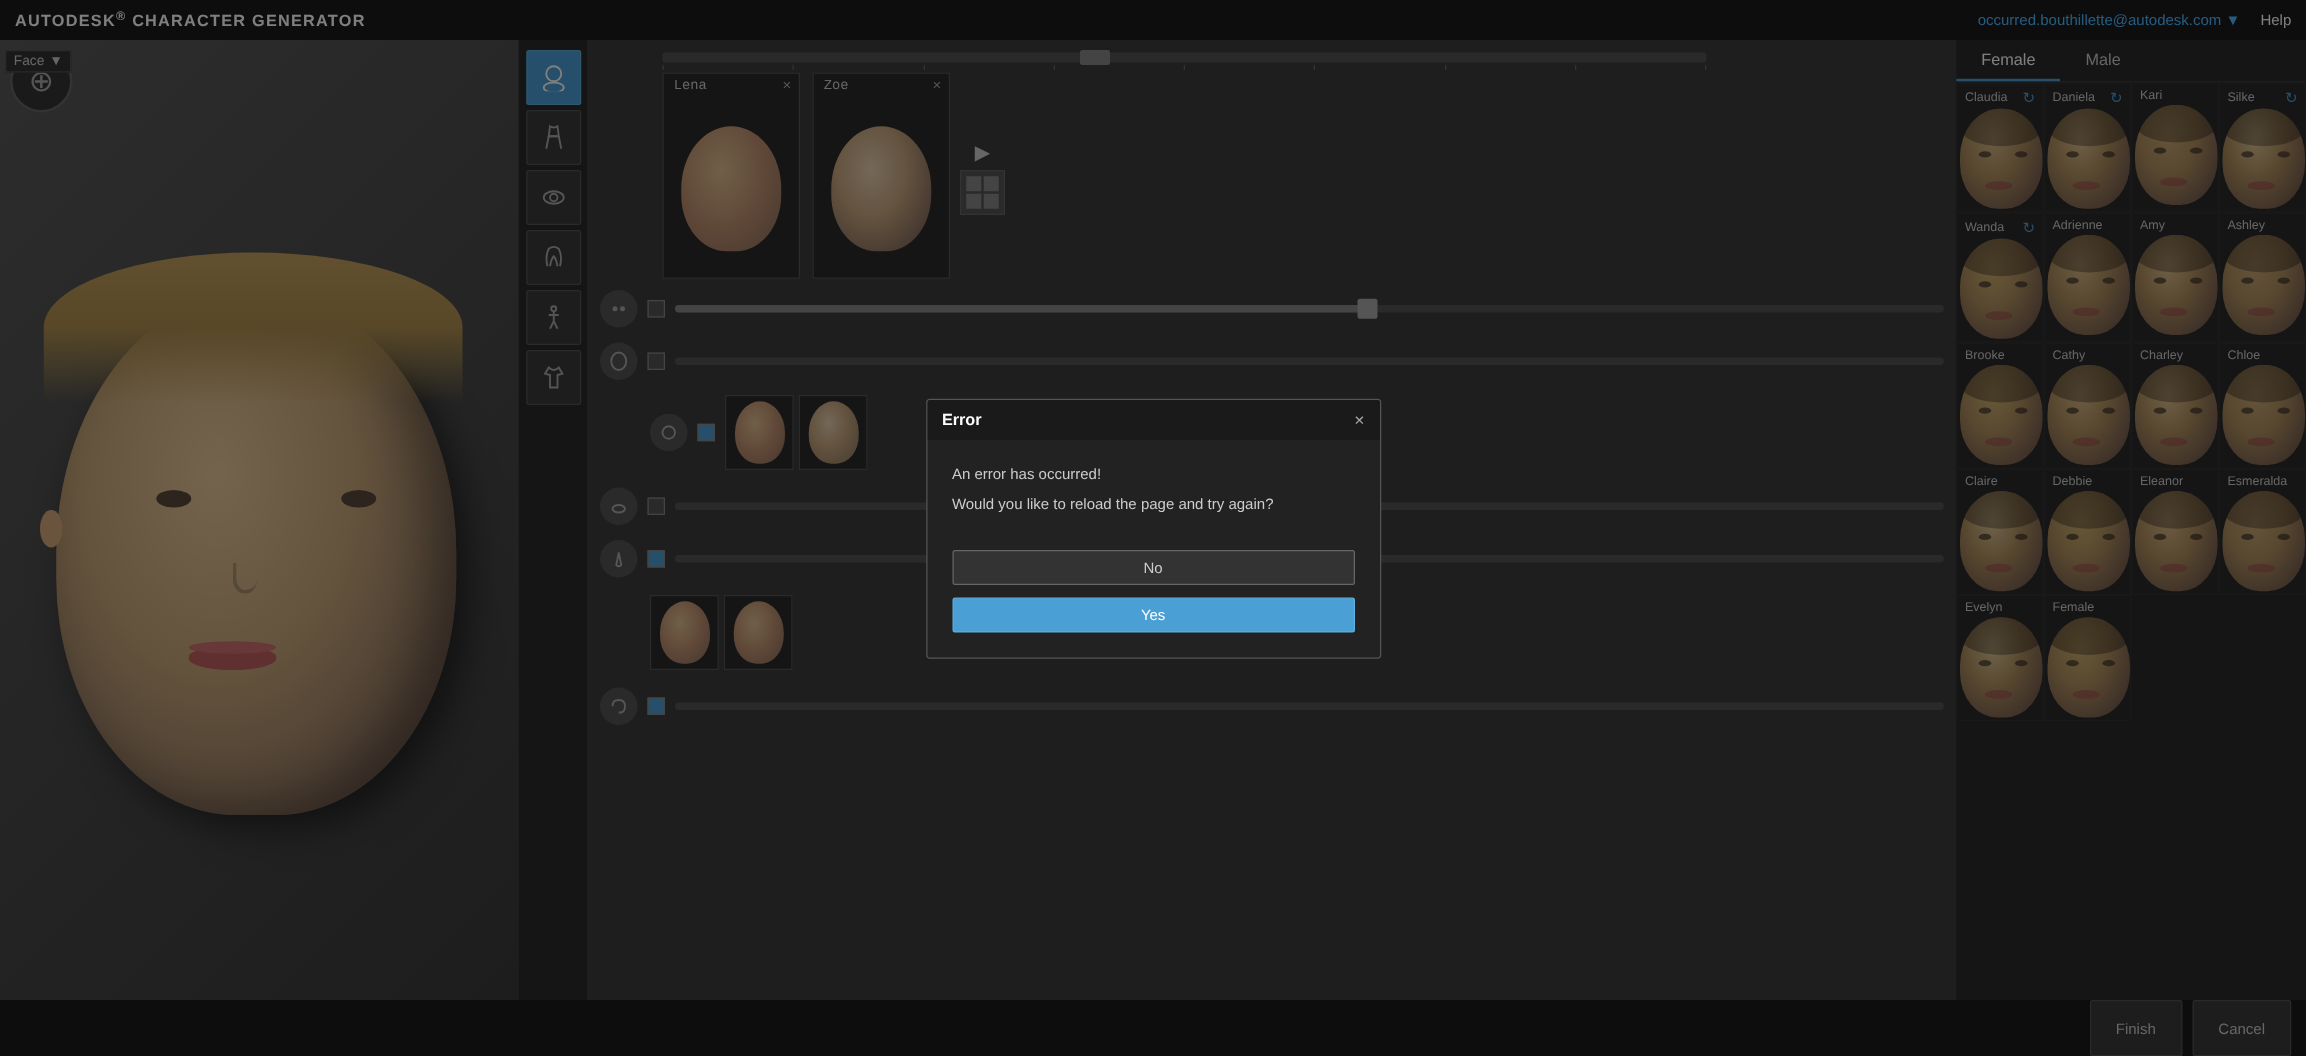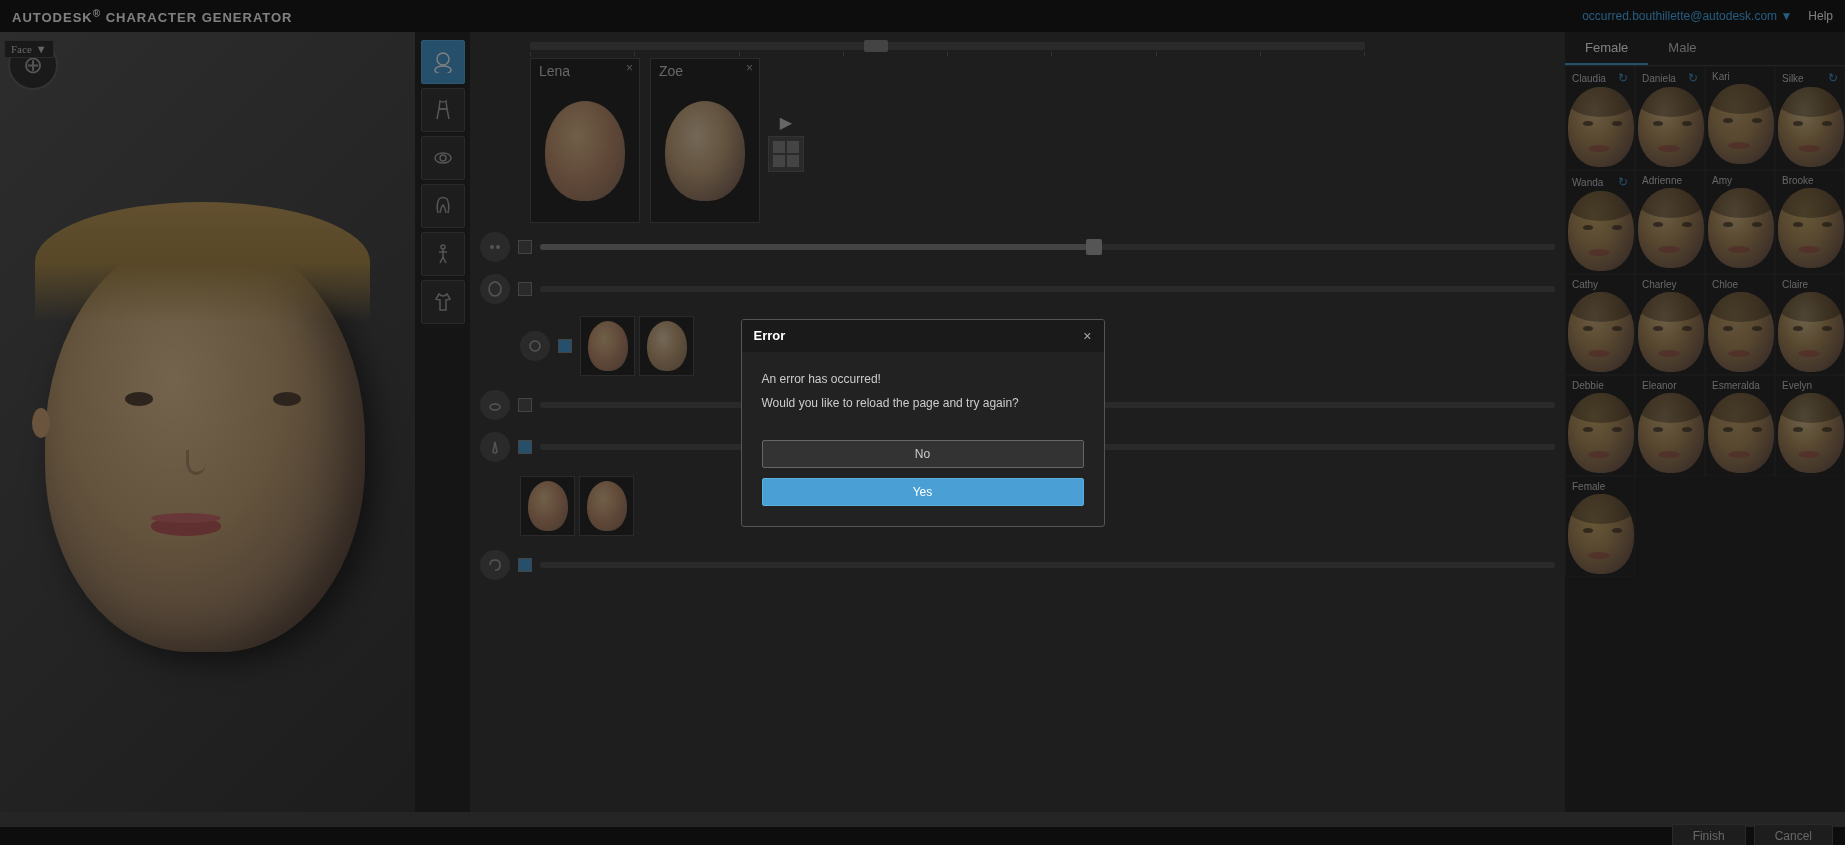--- a/index.html
+++ b/index.html
@@ -84,21 +84,20 @@
       left: 4px;
       background: #333;
       border: 1px solid #555;
       color: #ccc;
       font-size: 11px;
       padding: 2px 6px;
       cursor: pointer;
       display: flex;
       align-items: flex-start;
       gap: 4px;
-      font-family: Liberation Serif, serif;
     }
     
     #character-face {
       position: absolute;
       top: 60px;
       left: 20px;
       width: 370px;
       height: 700px;
       display: flex;
       align-items: center;
@@ -244,21 +243,22 @@
       display: flex;
       align-items: center;
       justify-content: center;
       flex-direction: column;
     }
     .preview-thumb-label {
       position: absolute;
       top: 4px;
       left: 8px;
       color: #ccc;
-      font-size: 14px;
+      font-size: 11px;
+      font-family: Liberation Mono, monospace;
     }
     .preview-close {
       position: absolute;
       top: 2px;
       right: 6px;
       color: #aaa;
       font-size: 12px;
       cursor: pointer;
     }
     .preview-face-img {
@@ -455,24 +455,23 @@
       font-size: 12px;
       cursor: pointer;
     }
 
     
     #bottom-bar {
       position: absolute;
       bottom: 0;
       left: 0;
       right: 0;
-      height: 18px;
+      height: 45px;
       background: #1a1a1a;
       display: flex;
-      align-items: center;
       justify-content: flex-end;
       padding: 0 12px;
       gap: 8px;
     }
     .bottom-btn {
       padding: 4px 20px;
       background: #3a3a3a;
       border: 1px solid #555;
       color: #ccc;
       font-size: 12px;
@@ -836,20 +835,30 @@
           <span>Amy</span>
         </div>
         <div class="char-face-thumb" style="background: radial-gradient(at 40% 30%, rgb(223, 192, 144) 0%, rgb(176, 144, 96) 40%, rgb(122, 96, 80) 80%, rgb(58, 42, 32) 100%);">
           <div style="position: absolute; width: 10px; height: 5px; background: rgba(60, 50, 40, 0.7); border-radius: 50%; top: 42%; left: 22%;"></div>
           <div style="position: absolute; width: 10px; height: 5px; background: rgba(60, 50, 40, 0.7); border-radius: 50%; top: 42%; right: 18%;"></div>
           <div style="position: absolute; width: 22px; height: 7px; background: rgba(160, 80, 80, 0.6); border-radius: 50%; top: 72%; left: 30%;"></div>
         </div>
       </div>
       <div class="char-card">
         <div class="char-name">
+          <span>Ashley</span>
+        </div>
+        <div class="char-face-thumb" style="background: radial-gradient(at 40% 30%, rgb(204, 168, 120) 0%, rgb(176, 144, 96) 40%, rgb(122, 96, 80) 80%, rgb(58, 42, 32) 100%);">
+          <div style="position: absolute; width: 10px; height: 5px; background: rgba(60, 50, 40, 0.7); border-radius: 50%; top: 42%; left: 22%;"></div>
+          <div style="position: absolute; width: 10px; height: 5px; background: rgba(60, 50, 40, 0.7); border-radius: 50%; top: 42%; right: 18%;"></div>
+          <div style="position: absolute; width: 22px; height: 7px; background: rgba(160, 80, 80, 0.6); border-radius: 50%; top: 72%; left: 30%;"></div>
+        </div>
+      </div>
+      <div class="char-card">
+        <div class="char-name">
           <span>Brooke</span>
         </div>
         <div class="char-face-thumb" style="background: radial-gradient(at 40% 30%, rgb(208, 176, 112) 0%, rgb(176, 144, 96) 40%, rgb(122, 96, 80) 80%, rgb(58, 42, 32) 100%);">
           <div style="position: absolute; width: 10px; height: 5px; background: rgba(60, 50, 40, 0.7); border-radius: 50%; top: 42%; left: 22%;"></div>
           <div style="position: absolute; width: 10px; height: 5px; background: rgba(60, 50, 40, 0.7); border-radius: 50%; top: 42%; right: 18%;"></div>
           <div style="position: absolute; width: 22px; height: 7px; background: rgba(160, 80, 80, 0.6); border-radius: 50%; top: 72%; left: 30%;"></div>
         </div>
       </div>
       <div class="char-card">
         <div class="char-name">

